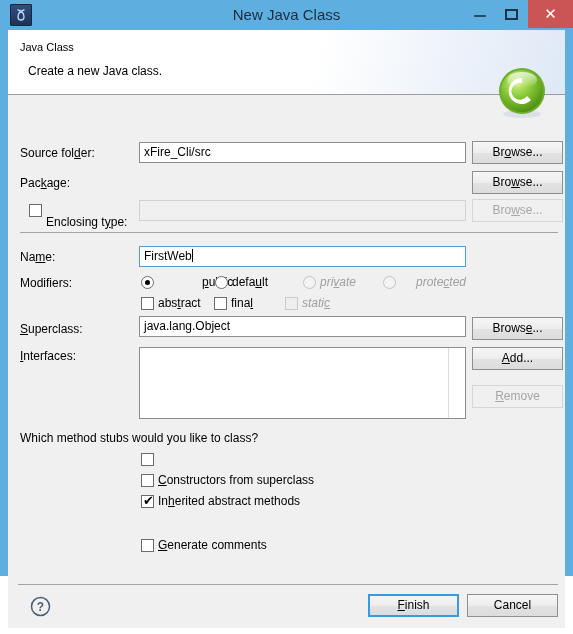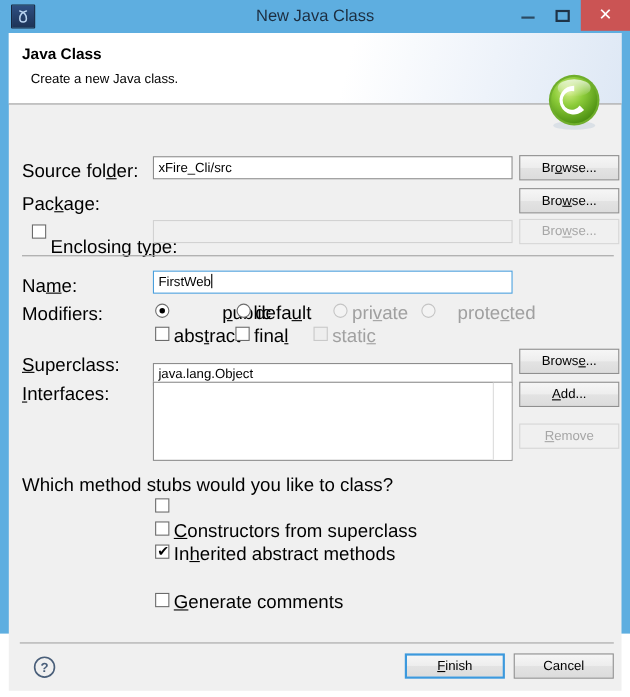--- a/index.html
+++ b/index.html
@@ -79,43 +79,43 @@
   
   #header {
     position: absolute; left: 0; top: 0;
     width: 557px; height: 65px;
     background: linear-gradient(105deg,#ffffff 0%, #ffffff 55%, #eef3fa 78%, #dee8f5 100%);
     border-bottom: 1px solid #9d9d9d;
     box-sizing: border-box;
   }
   #header-title {
     position: absolute; left: 12px; top: 11px;
-    font-size: 14px; font-weight: bold; color: #000;
+    font-size: 11px; font-weight: normal; color: #000;
   }
   #header-desc {
     position: absolute; left: 20px; top: 34px;
     font-size: 12px; color: #000;
   }
   #header-icon {
     position: absolute; left: 487px; top: 36px;
     width: 54px; height: 54px;
   }
 
   
   #content {
     position: absolute; left: 0; top: 66px;
     width: 557px; height: 488px;
   }
 
   .lbl {
     position: absolute;
-    font-size: 17px; color: #000;
+    font-size: 12px; color: #000;
     white-space: nowrap;
   }
-  .lbl.disabled { color: #a0a0a0; }
+  .lbl.disabled { color: #a0a0a0; font-style: italic; }
   .u { text-decoration: underline; }
 
   .field {
     position: absolute;
     height: 21px;
     background: #ffffff;
     border: 1px solid #8d8d8d;
     box-sizing: border-box;
     font-size: 12px;
     color: #000;
@@ -323,21 +323,21 @@
       <div class="chk" style="left:133px; top:201px;"></div>
       <span class="lbl" style="left:150px; top:200px;">abs<span class="u">t</span>ract</span>
 
       <div class="chk" style="left:206px; top:201px;"></div>
       <span class="lbl" style="left:223px; top:200px;">fina<span class="u">l</span></span>
 
       <div class="chk disabled" style="left:277px; top:201px;"></div>
       <span class="lbl disabled" style="left:294px; top:200px;">stati<span class="u">c</span></span>
 
       <span class="lbl" style="left:12px; top:226px;"><span class="u">S</span>uperclass:</span>
-      <div class="field" style="left:131px; top:234px; width:327px;">java.lang.Object</div>
+      <div class="field" style="left:131px; top:220px; width:327px;">java.lang.Object</div>
       <div class="btn" style="left:464px; top:221px;">Brows<span class="u">e</span>...</div>
 
       <span class="lbl" style="left:12px; top:253px;"><span class="u">I</span>nterfaces:</span>
       <div id="iface-list">
         <div id="iface-scroll"></div>
       </div>
       <div class="btn" style="left:464px; top:251px;"><span class="u">A</span>dd...</div>
       <div class="btn disabled" style="left:464px; top:289px;"><span class="u">R</span>emove</div>
 
       <span class="lbl" style="left:12px; top:335px;">Which method stubs would you like to class?</span>

